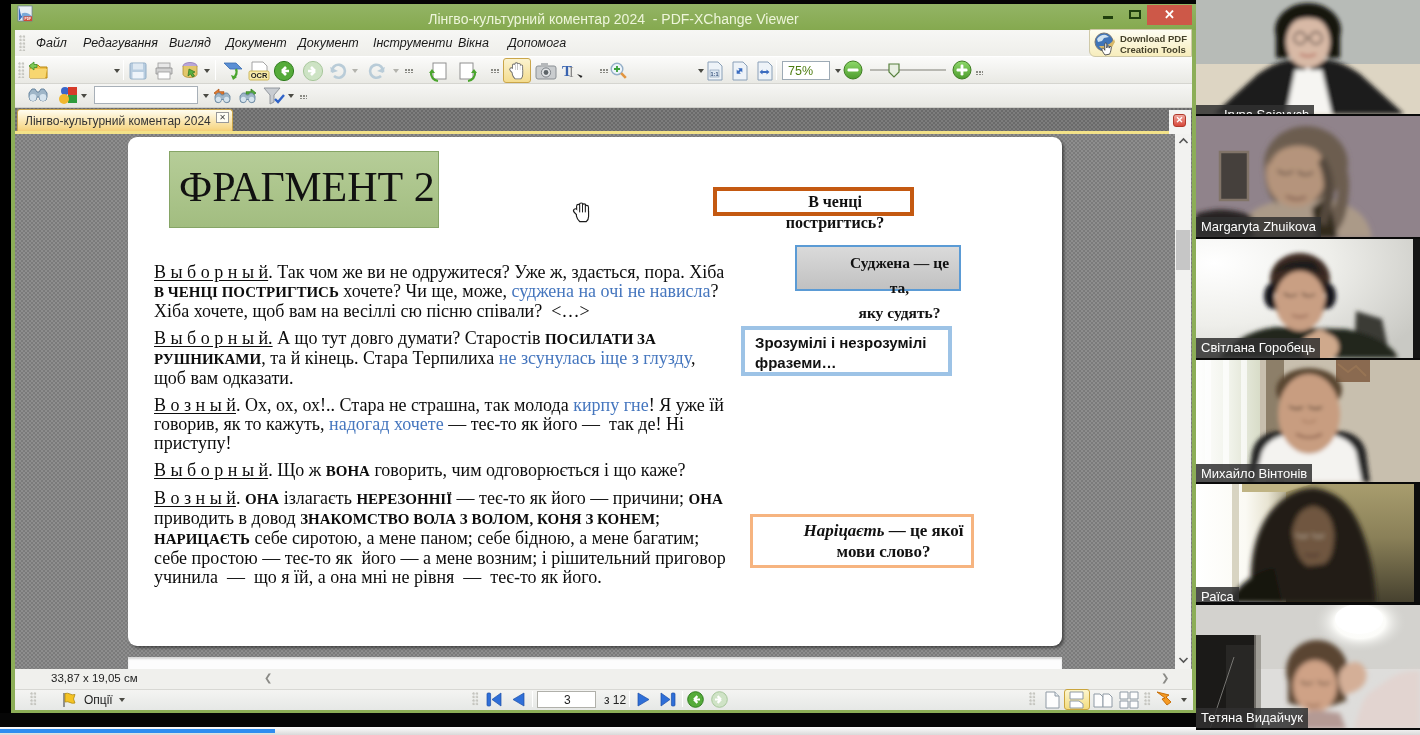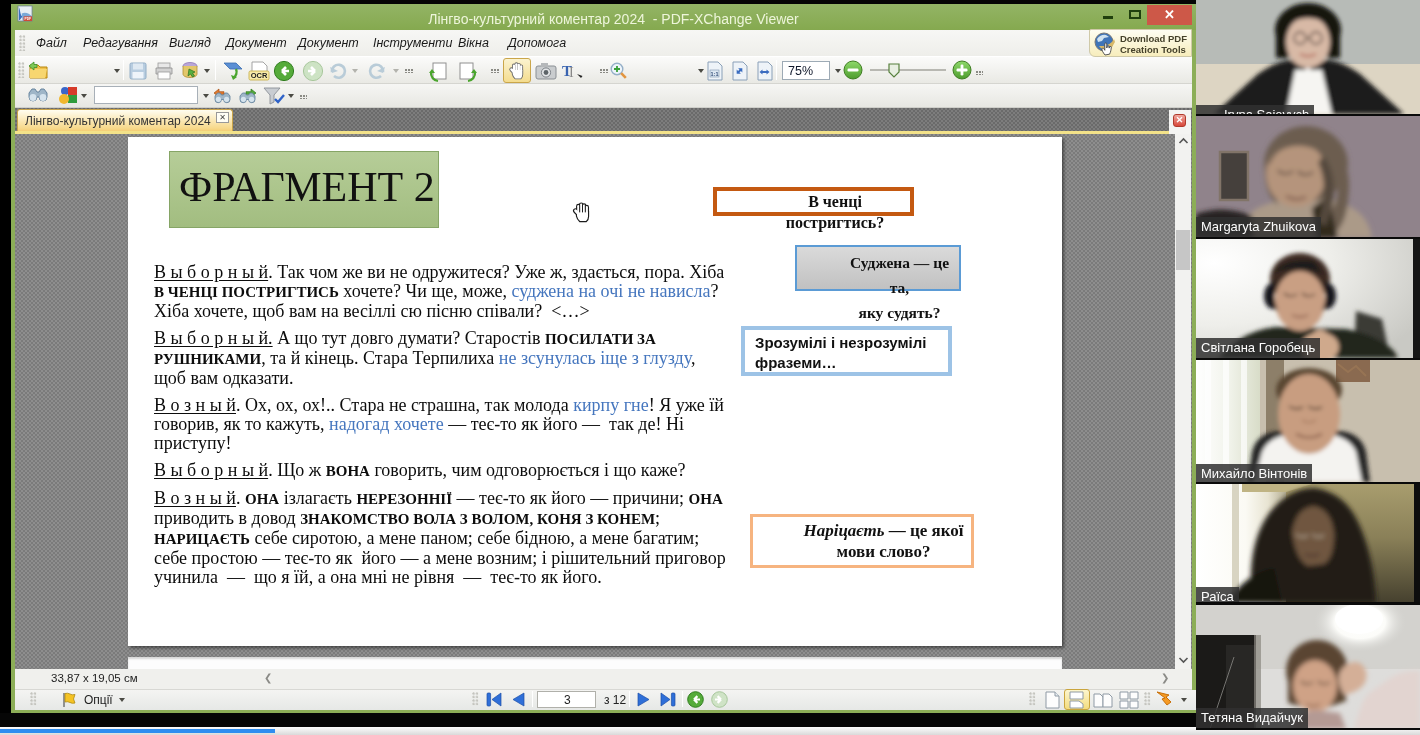--- a/index.html
+++ b/index.html
@@ -59,21 +59,21 @@
      background-image:radial-gradient(circle at 1px 1px,#8a8a84 1px,transparent 1.3px);
      background-size:3px 3px; }
   
   #docarea { position:absolute; left:4px; top:134px; width:1177px; height:535px;
      overflow:hidden; }
   .dottex { background-color:#8e8e8e;
      background-image:radial-gradient(circle at 1px 1px, #7b7b7b 1px, transparent 1.4px),
             radial-gradient(circle at 3px 3px, #7b7b7b 1px, transparent 1.4px);
             background-size:4px 4px; }
   #page1 { position:absolute; left:113px; top:3px; width:934px; height:509px; background:#fff;
-     box-shadow:2px 2px 3px rgba(0,0,0,.45); }
+     box-shadow:2px 2px 3px rgba(0,0,0,.45);border-radius:9px; }
   #page2 { position:absolute; left:113px; top:523px; width:934px; height:12px; background:#fdfdfd;
      box-shadow:inset 0 2px 2px rgba(0,0,0,.15); }
   #vscroll { position:absolute; left:1160px; top:0px; width:16px; height:535px; background:#f2f2f0; }
   #vthumb { position:absolute; left:1px; top:96px; width:14px; height:40px; background:#c6c6c6; }
 
   
   #titlebox { position:absolute; left:41px; top:14px; width:270px; height:77px;
      background:linear-gradient(#b6cd98,#a2bd80); border:1.5px solid #86a566; }
   #titlebox span { position:absolute; left:9px; top:14px; font-family:"Liberation Serif",serif;
      font-size:42px; line-height:42px; color:#111; white-space:nowrap; }
@@ -96,21 +96,21 @@
      border:4px solid #9dc3e6; font-size:15px; line-height:20px; padding:3px 0 0 10px; }
   #cb4 { left:677px; top:274px; width:169px; height:65px; background:#fcf3d4;
      border:3px solid #bf5a14; font-size:14px; line-height:18px; padding:2px 0 0 10px; }
   #cb5 { left:622px; top:377px; width:224px; height:54px; background:#fff;
      border:3.5px solid #f6b480; font-family:"Liberation Serif",serif; font-size:17px;
      text-align:center; line-height:21px; padding-top:3px; }
 
   
   #hscrollrow { position:absolute; left:4px; top:669px; width:1177px; height:21px;
      background:#f0f0ed; border-bottom:1px solid #d8d8d4; color:#222; font-size:11.5px; }
-  #statusbar { position:absolute; left:4px; top:690px; width:1316px; height:20px;
+  #statusbar { position:absolute; left:4px; top:690px; width:1178px; height:20px;
      background:linear-gradient(#f4f4f2,#e6e8e6); font-size:12px; color:#222; }
   #blackunder { position:absolute; left:0; top:713px; width:1196px; height:22px; background:#060606; }
   #bottombar { position:absolute; left:0; top:727px; width:1420px; height:8px;
      background:linear-gradient(#fdfdfd,#d9d9d9); }
   #bluestrip { position:absolute; left:0; top:729px; width:275px; height:4px; background:#2e8df0; }
 
   
   #videos { position:absolute; left:1196px; top:0; width:224px; height:730px; background:#0a0a0a; }
   .vid { position:absolute; left:0; width:224px; overflow:hidden; }
   .vlabel { position:absolute; left:0; background:rgba(48,48,48,.85); color:#fdfdfd;
@@ -270,21 +270,21 @@
       <svg class="ico" style="left:715px;top:4px;" width="19" height="20" viewBox="0 0 19 20">
           <path d="M3 1 h10 l4 4 v14 h-14 z" fill="#eef3f8" stroke="#8aa0b8"></path>
           <path d="M9.5 6 l3 3 h-2 v2 h2 l-3 3 -3 -3 h2 v-2 h-2 z" fill="#3a6cc0" transform="rotate(45 9.5 10)"></path>
         </svg>
       <svg class="ico" style="left:740px;top:4px;" width="19" height="20" viewBox="0 0 19 20">
           <path d="M3 1 h10 l4 4 v14 h-14 z" fill="#eef3f8" stroke="#8aa0b8"></path>
           <path d="M4.5 11 l3 -2.5 v1.5 h4 v-1.5 l3 2.5 -3 2.5 v-1.5 h-4 v1.5 z" fill="#3a6cc0"></path>
         </svg>
       <div class="vsep" style="left:761px;top:3px;"></div>
       <div class="ico" style="left:767px;top:4px;width:48px;height:19px;background:#fff;border:1px solid #9daab5;">
-          <span style="position:absolute;left:5px;top:2px;font-size:12.5px;color:#0f172a;">75%</span>
+          <span style="position:absolute;left:5px;top:2px;font-size:12.5px;color:#4d7c0f;">75%</span>
         </div>
       <span class="dar" style="left:820px;top:12px;"></span>
       <svg class="ico" style="left:828px;top:3px;" width="20" height="20" viewBox="0 0 20 20">
           <circle cx="10" cy="10" r="9" fill="url(#gmin)" stroke="#3f7d22"></circle>
           <defs>
             <linearGradient id="gmin" x1="0" y1="0" x2="0" y2="1">
               <stop offset="0" stop-color="#8ed96a"></stop>
               <stop offset="1" stop-color="#4d9c2d"></stop>
             </linearGradient>
           </defs>

